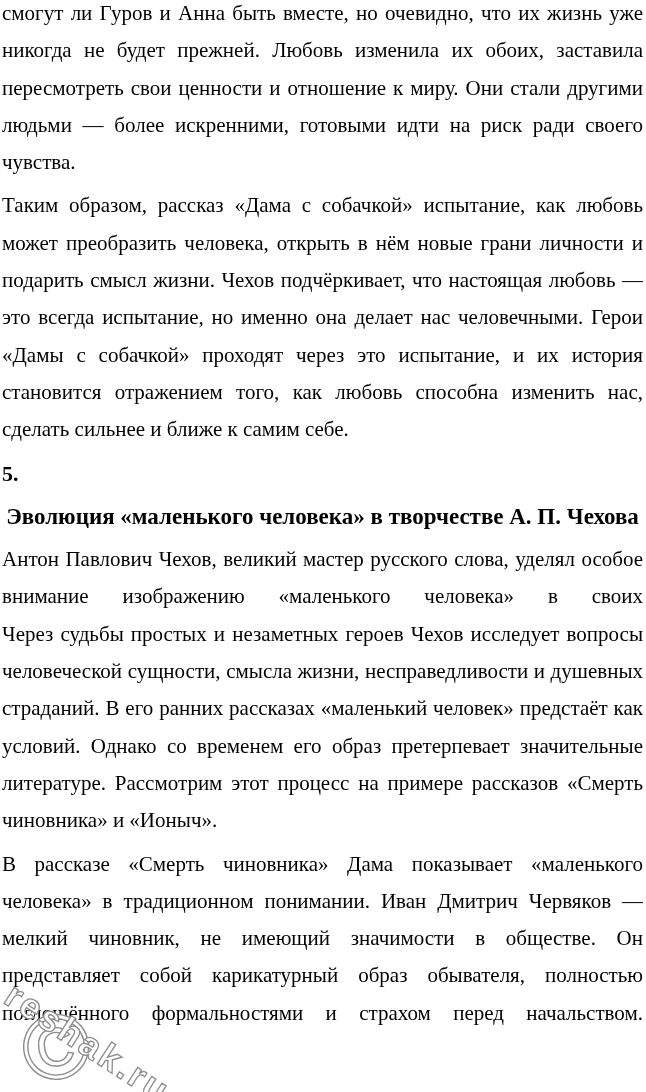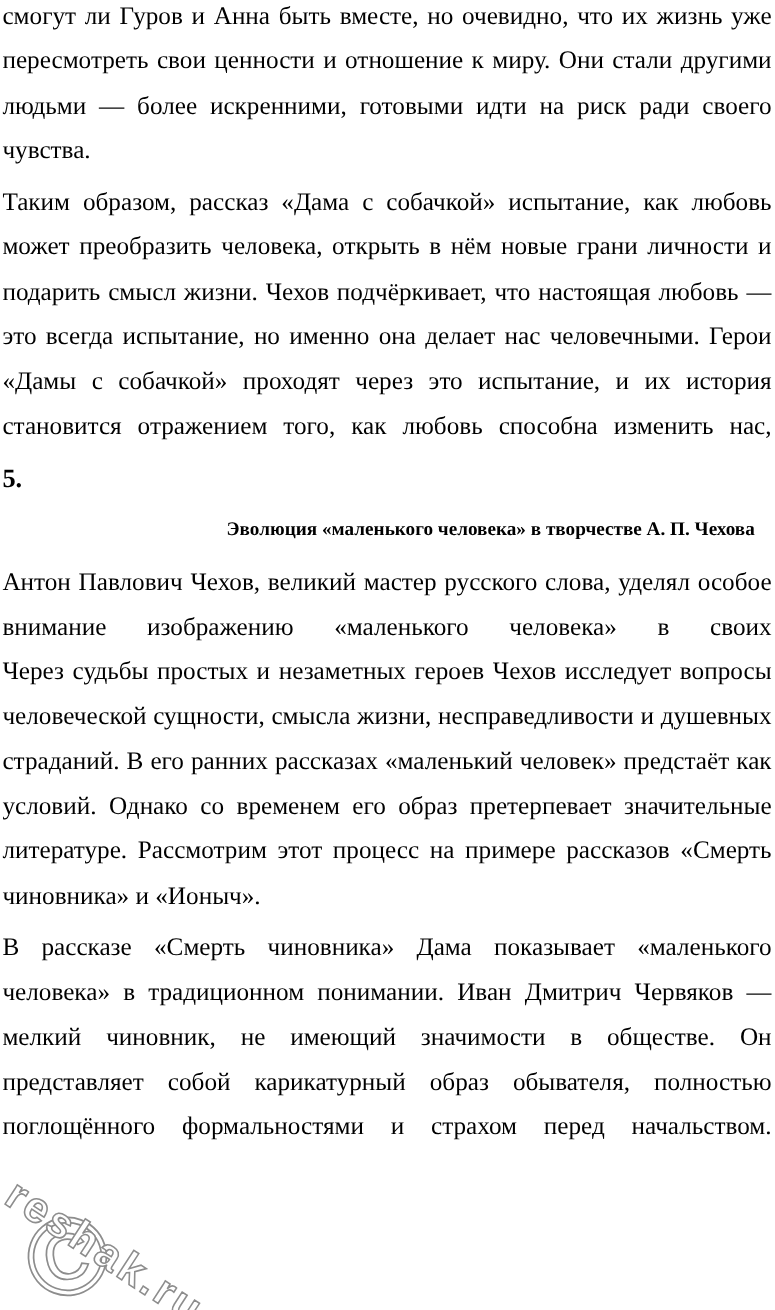--- a/index.html
+++ b/index.html
@@ -38,52 +38,54 @@
   .section-number {
     font-weight: bold;
     font-size: 22px;
     height: 37.3px;
     line-height: 37.3px;
     margin: 0 0 6px 0;
     text-align: left;
   }
   .essay-title {
     font-weight: bold;
-    font-size: 16px;
+    font-size: 23px;
     height: 37.3px;
     line-height: 37.3px;
-    margin: 0 14px 6px 0;
-    text-align: right;
+    margin: 0 0 6px 0;
+    text-align: center;
   }
   .watermark-layer {
     position: absolute;
     left: 0;
     top: 0;
     width: 646px;
     height: 1092px;
     pointer-events: none;
   }
 </style>
 </head>
 <body>
 
 <main class="doc">
     <div class="para">
       <div class="line just">смогут ли Гуров и Анна быть вместе, но очевидно, что их жизнь уже</div>
+      <div class="line just">никогда не будет прежней. Любовь изменила их обоих, заставила</div>
       <div class="line just">пересмотреть свои ценности и отношение к миру. Они стали другими</div>
       <div class="line just">людьми — более искренними, готовыми идти на риск ради своего</div>
       <div class="line">чувства.</div>
     </div>
     <div class="para">
       <div class="line just">Таким образом, рассказ «Дама с собачкой» испытание, как любовь</div>
       <div class="line just">может преобразить человека, открыть в нём новые грани личности и</div>
       <div class="line just">подарить смысл жизни. Чехов подчёркивает, что настоящая любовь —</div>
       <div class="line just">это всегда испытание, но именно она делает нас человечными. Герои</div>
       <div class="line just">«Дамы с собачкой» проходят через это испытание, и их история</div>
       <div class="line just">становится отражением того, как любовь способна изменить нас,</div>
+      <div class="line">сделать сильнее и ближе к самим себе.</div>
     </div>
     <div class="section-number">5.</div>
     <div class="essay-title">Эволюция «маленького человека» в творчестве А. П. Чехова</div>
     <div class="para">
       <div class="line just">Антон Павлович Чехов, великий мастер русского слова, уделял особое</div>
       <div class="line just">внимание изображению «маленького человека» в своих произведениях.</div>
       <div class="line just">Через судьбы простых и незаметных героев Чехов исследует вопросы</div>
       <div class="line just">человеческой сущности, смысла жизни, несправедливости и душевных</div>
       <div class="line just">страданий. В его ранних рассказах «маленький человек» предстаёт как</div>
       <div class="line just">условий. Однако со временем его образ претерпевает значительные</div>

